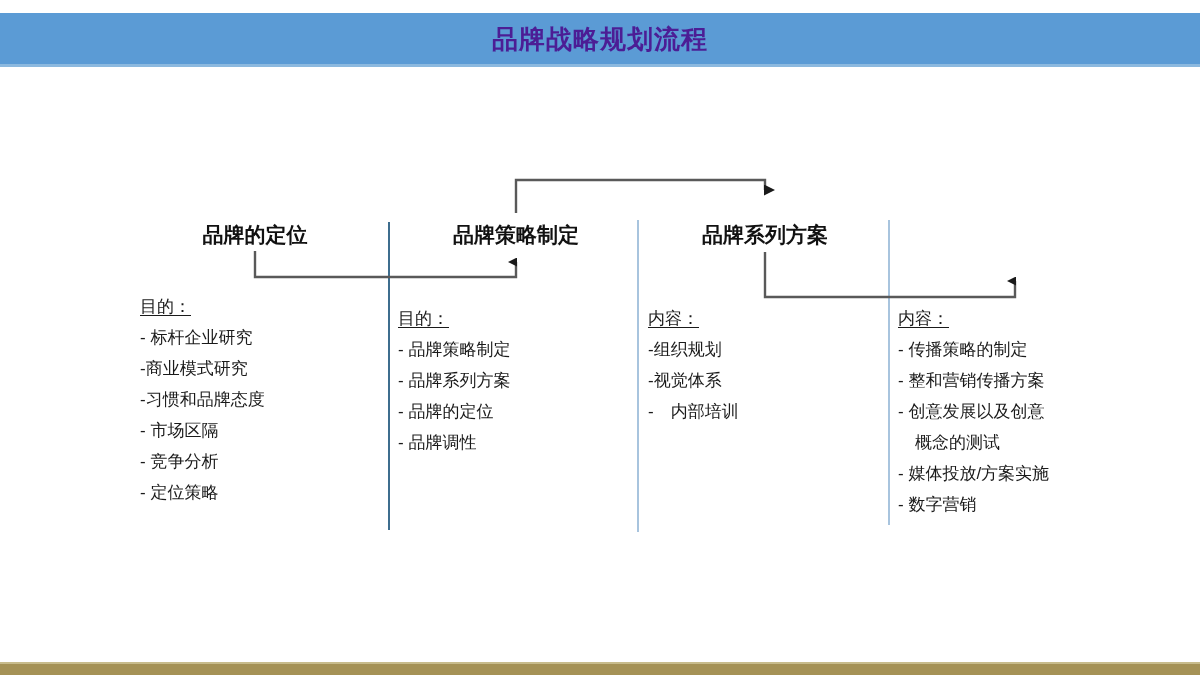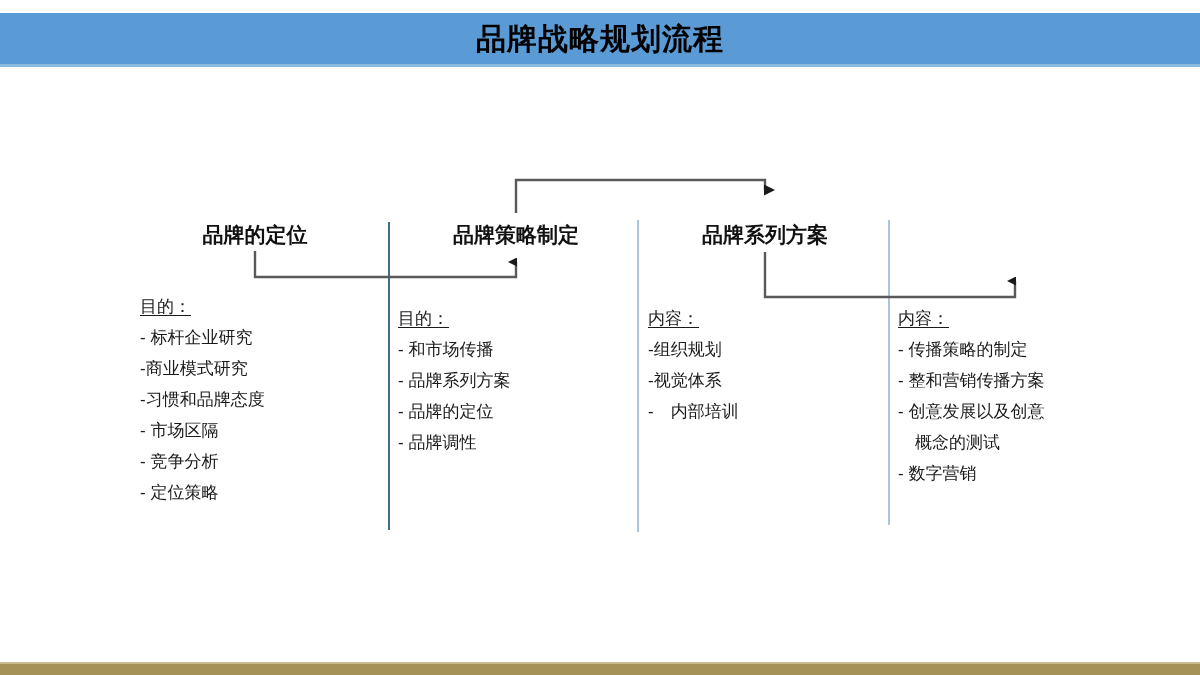--- a/index.html
+++ b/index.html
@@ -32,22 +32,22 @@
   }
   .header-band-edge {
     position: absolute;
     left: 0;
     top: 64px;
     width: 1200px;
     height: 3px;
     background: #8CB9DF;
   }
   .slide-title {
-    color: #000000;
-    font-size: 30px;
+    color: #4c1d95;
+    font-size: 26px;
     font-weight: bold;
     letter-spacing: 1px;
     line-height: 1;
     white-space: nowrap;
   }
 
   
   .footer-band {
     position: absolute;
     left: 0;
@@ -157,21 +157,21 @@
     <div class="item">- 市场区隔</div>
     <div class="item">- 竞争分析</div>
     <div class="item">- 定位策略</div>
   </div>
 
   <div class="col-header" style="left:416px; top:219px; width:200px;">品牌策略制定</div>
   <div class="col-body" style="left:398px; top:303px;">
     <div>
       <span class="lead">目的：</span>
     </div>
-    <div class="item">- 和市场传播</div>
+    <div class="item">- 品牌策略制定</div>
     <div class="item">- 品牌系列方案</div>
     <div class="item">- 品牌的定位</div>
     <div class="item">- 品牌调性</div>
   </div>
 
   <div class="col-header" style="left:665px; top:219px; width:200px;">品牌系列方案</div>
   <div class="col-body" style="left:648px; top:303px;">
     <div>
       <span class="lead">内容：</span>
     </div>
@@ -181,19 +181,20 @@
   </div>
 
   <div class="col-body" style="left:898px; top:303px;">
     <div>
       <span class="lead">内容：</span>
     </div>
     <div class="item">- 传播策略的制定</div>
     <div class="item">- 整和营销传播方案</div>
     <div class="item">- 创意发展以及创意</div>
     <div class="item">　概念的测试</div>
+    <div class="item">- 媒体投放/方案实施</div>
     <div class="item">- 数字营销</div>
   </div>
 
   <div class="footer-band-top"></div>
   <div class="footer-band"></div>
 
 </div>
 
 </body></html>

